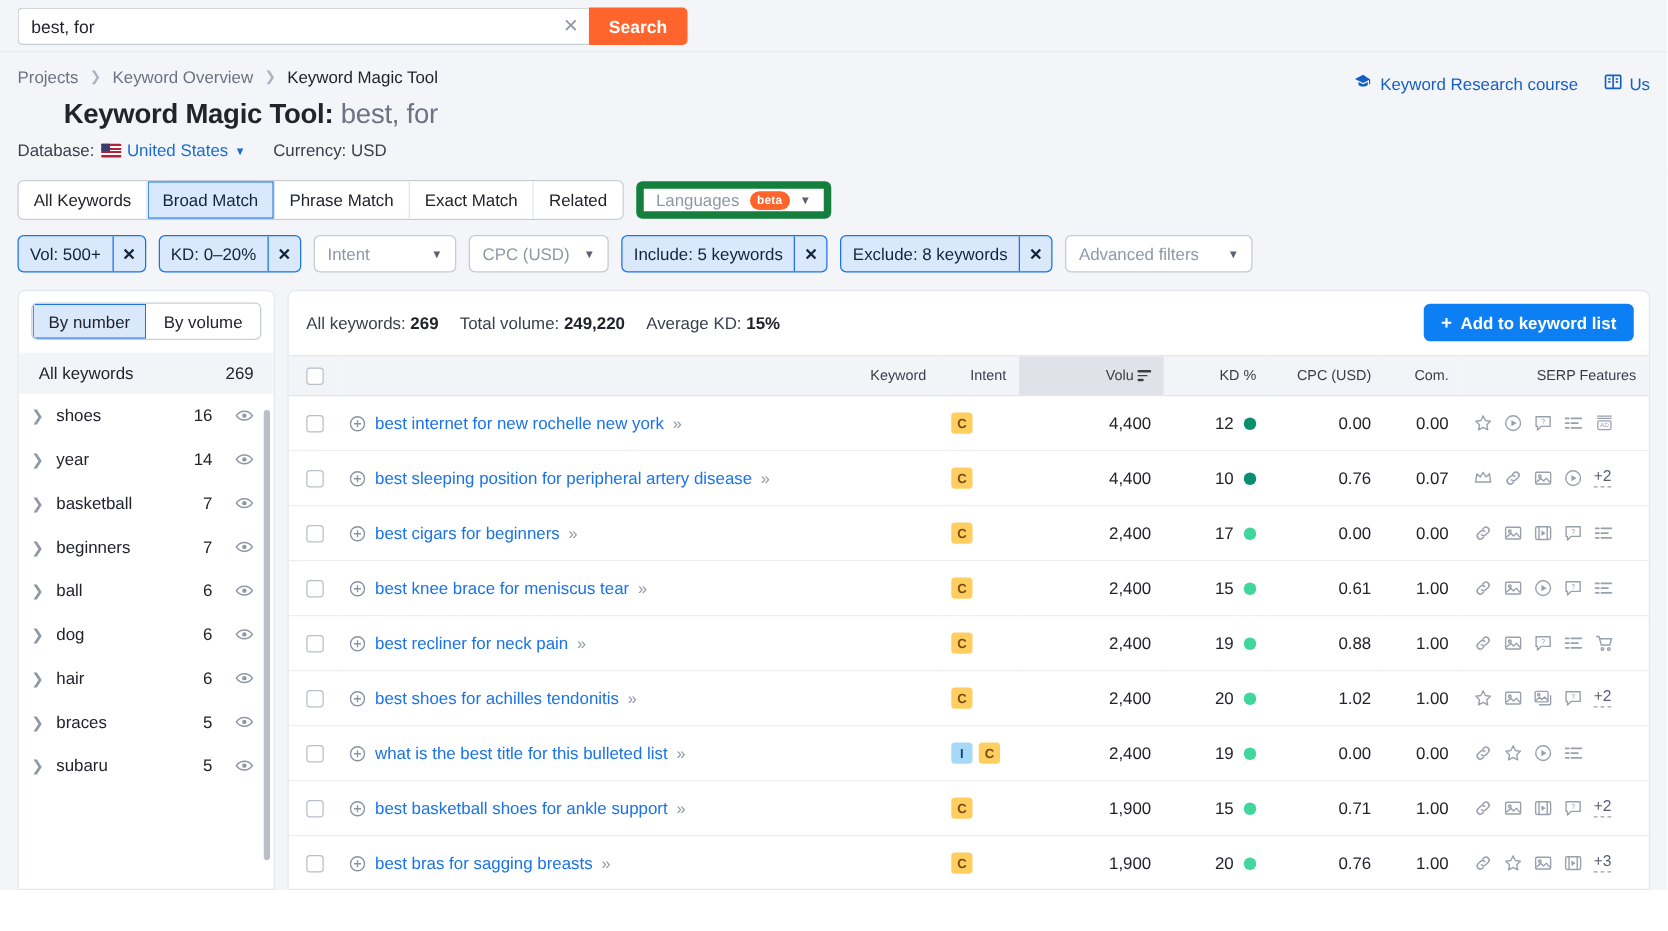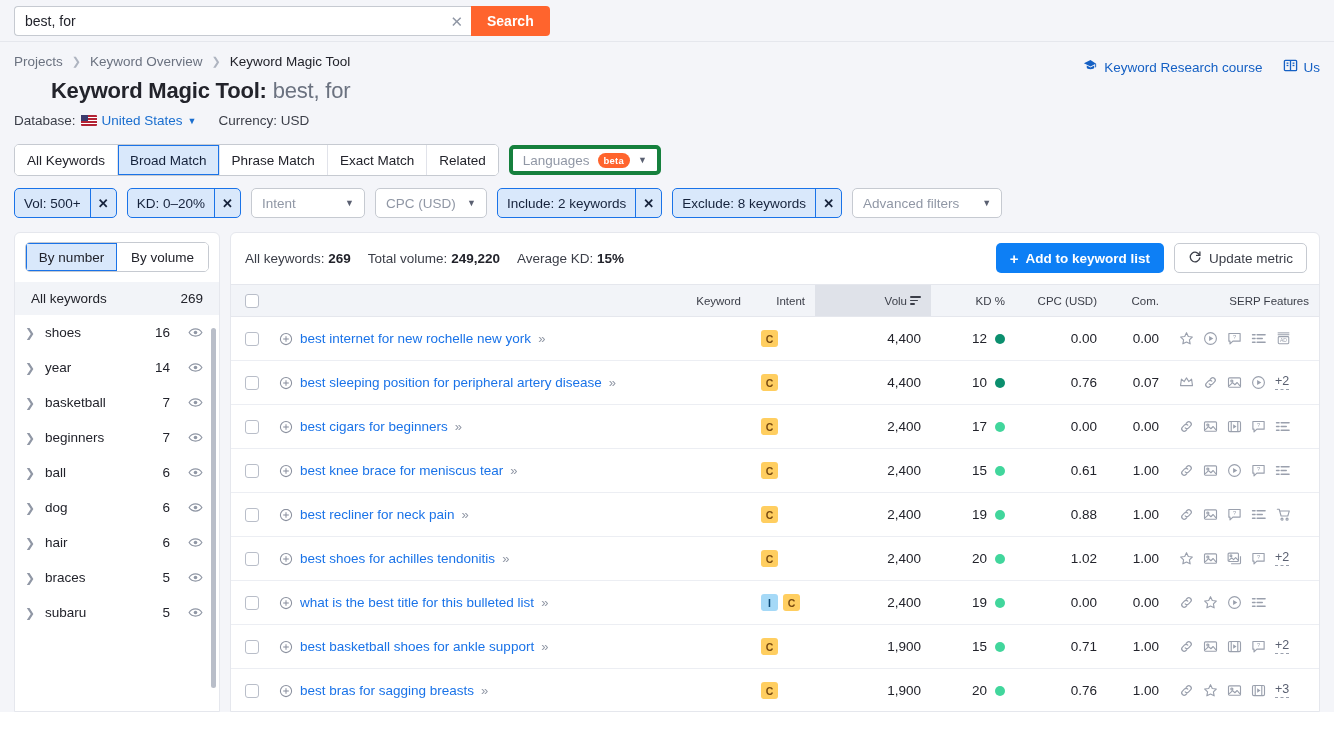--- a/index.html
+++ b/index.html
@@ -111,21 +111,21 @@
     font-family: "Liberation Sans", sans-serif; font-size: 13.5px; color: #22232b;
     cursor: pointer; border-right: 1px solid #e1e3ea; white-space: nowrap;
     display: flex; align-items: center;
   }
   .seg-btn:last-child { border-right: none; }
   .seg-btn.active {
     background: #d9e8fb; color: #15223b; font-weight: 400;
     box-shadow: inset 0 0 0 1px #1a73e8;
   }
   .lang-btn {
-    height: 30px; padding: 0 10px; border: 4px solid #15803d; border-radius: 5px;
+    height: 30px; padding: 0 10px; border: 6px solid #15803d; border-radius: 5px;
     background: #fff; display: flex; align-items: center; gap: 8px;
     font-size: 13.5px; color: #9097a5; cursor: pointer;
   }
   .beta {
     background: #ff642d; color: #fff; font-size: 9.5px; font-weight: 700;
     border-radius: 9px; padding: 2px 6px; letter-spacing: .2px;
   }
 
   .chip {
     height: 30px; display: flex; align-items: stretch;
@@ -359,21 +359,21 @@
     </div>
     <div class="chip-empty" style="width:114px">
       <span>Intent</span>
       <span class="cv">▼</span>
     </div>
     <div class="chip-empty" style="width:112px">
       <span>CPC (USD)</span>
       <span class="cv">▼</span>
     </div>
     <div class="chip">
-      <span class="chip-label">Include: 2 keywords</span>
+      <span class="chip-label">Include: 5 keywords</span>
       <span class="chip-x">✕</span>
     </div>
     <div class="chip">
       <span class="chip-label">Exclude: 8 keywords</span>
       <span class="chip-x">✕</span>
     </div>
     <div class="chip-empty" style="width:150px">
       <span>Advanced filters</span>
       <span class="cv">▼</span>
     </div>
@@ -513,29 +513,20 @@
         <div>
           <span>Average KD:</span>
           <b>15%</b>
         </div>
       </div>
       <div class="panel-actions">
         <button class="btn-primary">
           <span style="font-size:15px;line-height:1">+</span>
           <span>Add to keyword list</span>
         </button>
-        <button class="btn-ghost">
-          <span>
-            <svg width="14" height="14" viewBox="0 0 16 16" fill="none" stroke="#3b3e48" stroke-width="1.5" stroke-linecap="round">
-                <path d="M13.2 6A5.5 5.5 0 1 0 13.5 9"></path>
-                <polyline points="13.6,2.3 13.6,6.2 9.8,6.2"></polyline>
-              </svg>
-          </span>
-          <span>Update metric</span>
-        </button>
       </div>
     </div>
 
     <table class="kw">
       <thead>
         <tr>
           <th class="c-check">
             <span class="cbx"></span>
           </th>
           <th class="c-kw">Keyword</th>

